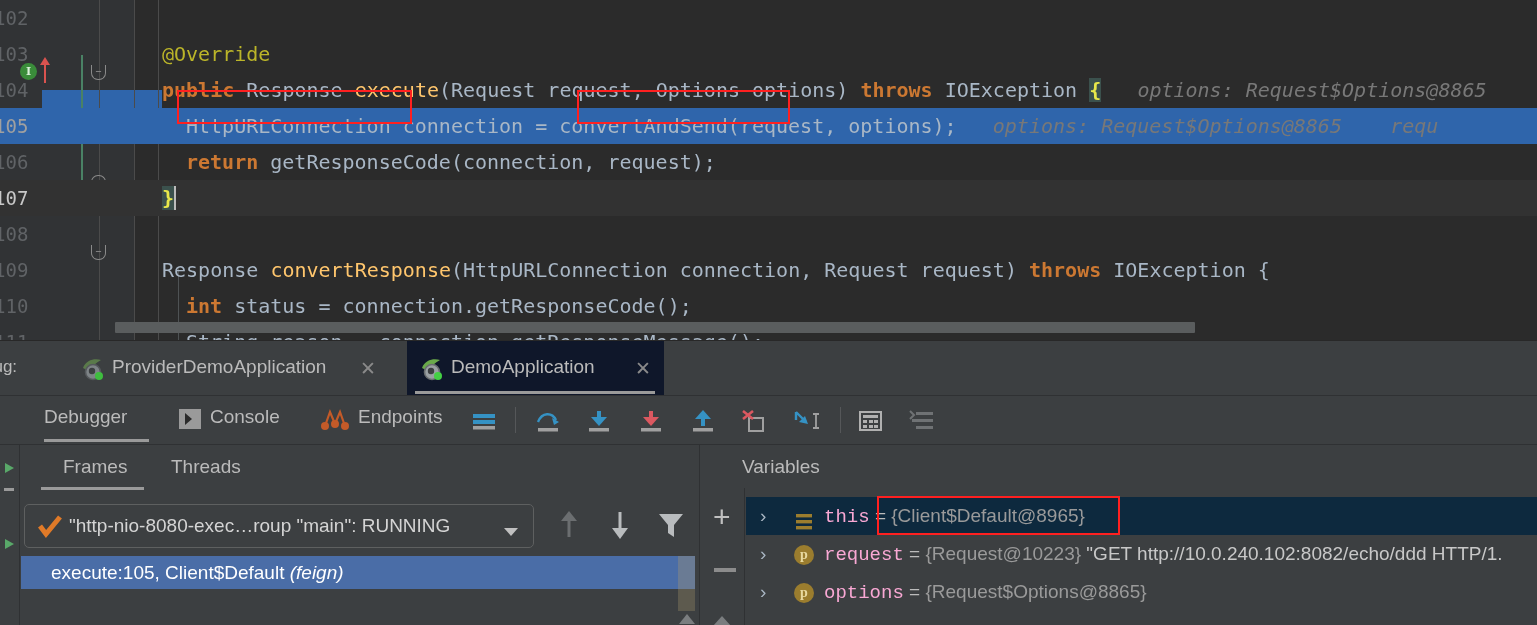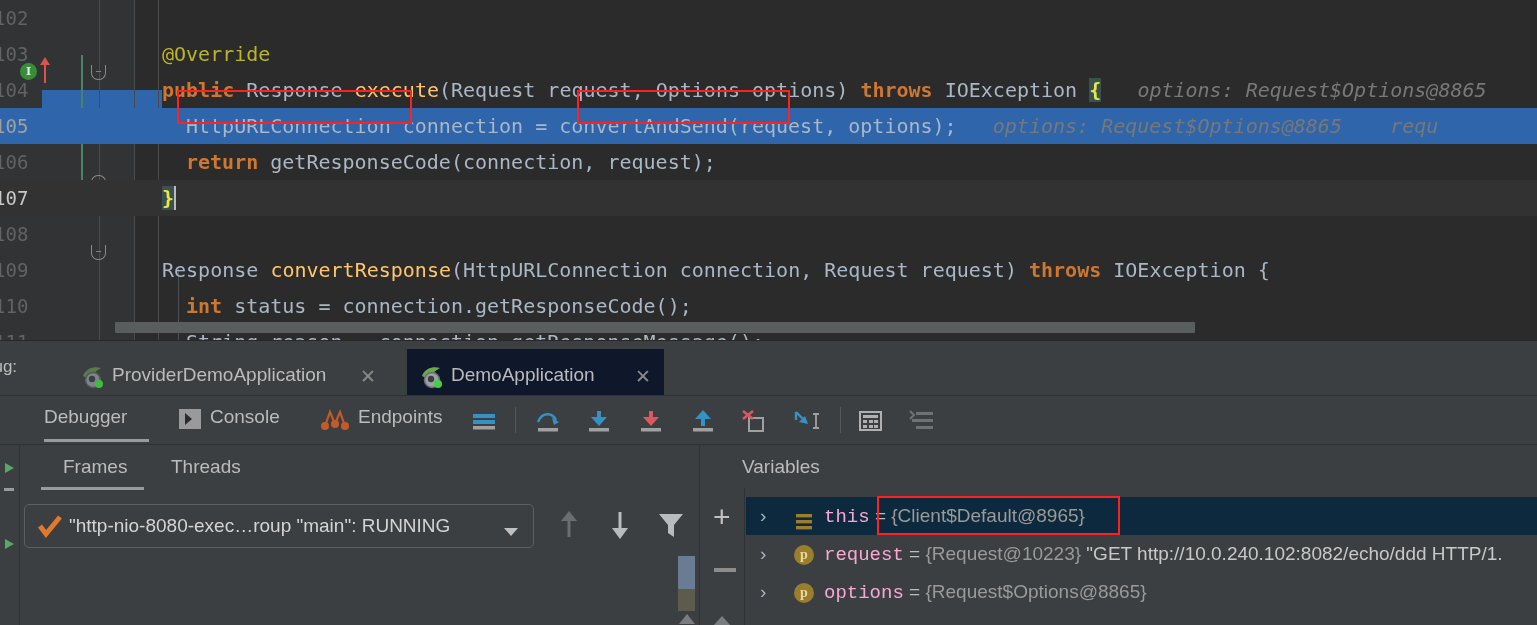--- a/index.html
+++ b/index.html
@@ -98,21 +98,21 @@
   }
 
   
   .tabsbar {
     position: absolute; left: 0; top: 340px; width: 1537px; height: 55px;
     background: #3c3f41; border-top: 1px solid #282828;
   }
   .runlabel {
     position: absolute; left: -16px; top: 16px; font-size: 17px; color: #bbbbbb;
   }
-  .rtab { position: absolute; top: 8px; height: 55px; cursor: default; text-decoration: underline; }
+  .rtab { position: absolute; top: 0; height: 55px; cursor: default; text-decoration: underline; }
   .rtab .ic { position: absolute; left: 12px; top: 16px; }
   .rtab .tlabel {
     position: absolute; left: 44px; top: 15px; font-size: 19px; color: #bbbbbb;
     white-space: nowrap;
   }
   .rtab .xclose {
     position: absolute; top: 16px; font-size: 19px; color: #8a8a8a;
   }
   .rtab.active { background: #0f172a; }
   .rtab.active .underline {
@@ -501,20 +501,23 @@
       <rect x="10.5" y="3" width="3" height="20" fill="#b9bcbe"></rect>
       <polygon points="12,30 4,19 20,19" fill="#b9bcbe"></polygon>
     </svg>
   </span>
   <span style="position:absolute; left:657px; top:511px;">
     <svg width="28" height="28" viewBox="0 0 28 28">
       <polygon points="2,3 26,3 17,14 17,26 11,22 11,14" fill="#b9bcbe"></polygon>
     </svg>
   </span>
 
+  <div class="frame-row sel" style="top:556px;">
+    <span>execute:105, Client$Default </span><em>(feign)</em>
+  </div>
 
   <div class="frames-vscroll-track"></div>
   <div class="frames-vscroll-thumb"></div>
   <div class="frames-vscroll-thumb2"></div>
   <span class="down-tri-frames">
     <svg width="18" height="14" viewBox="0 0 18 14">
         <polygon points="9,2 17,12 1,12" fill="#7a7d7f"></polygon>
       </svg>
   </span>
 

